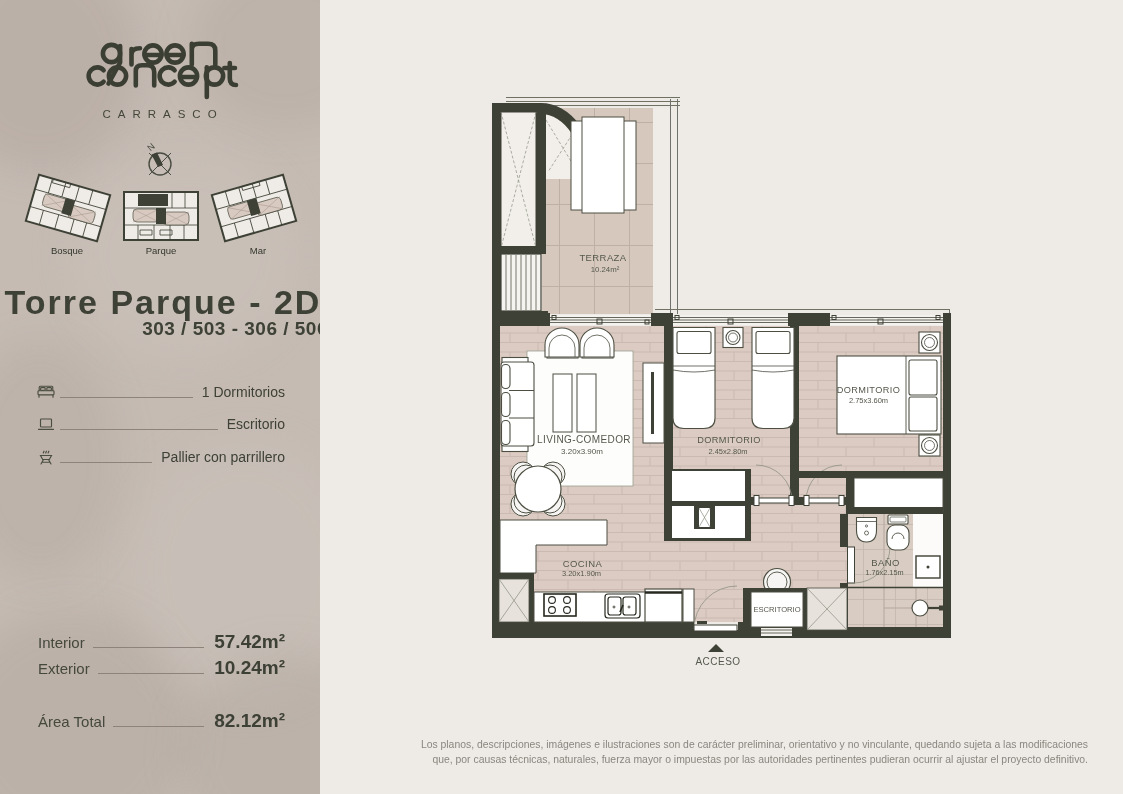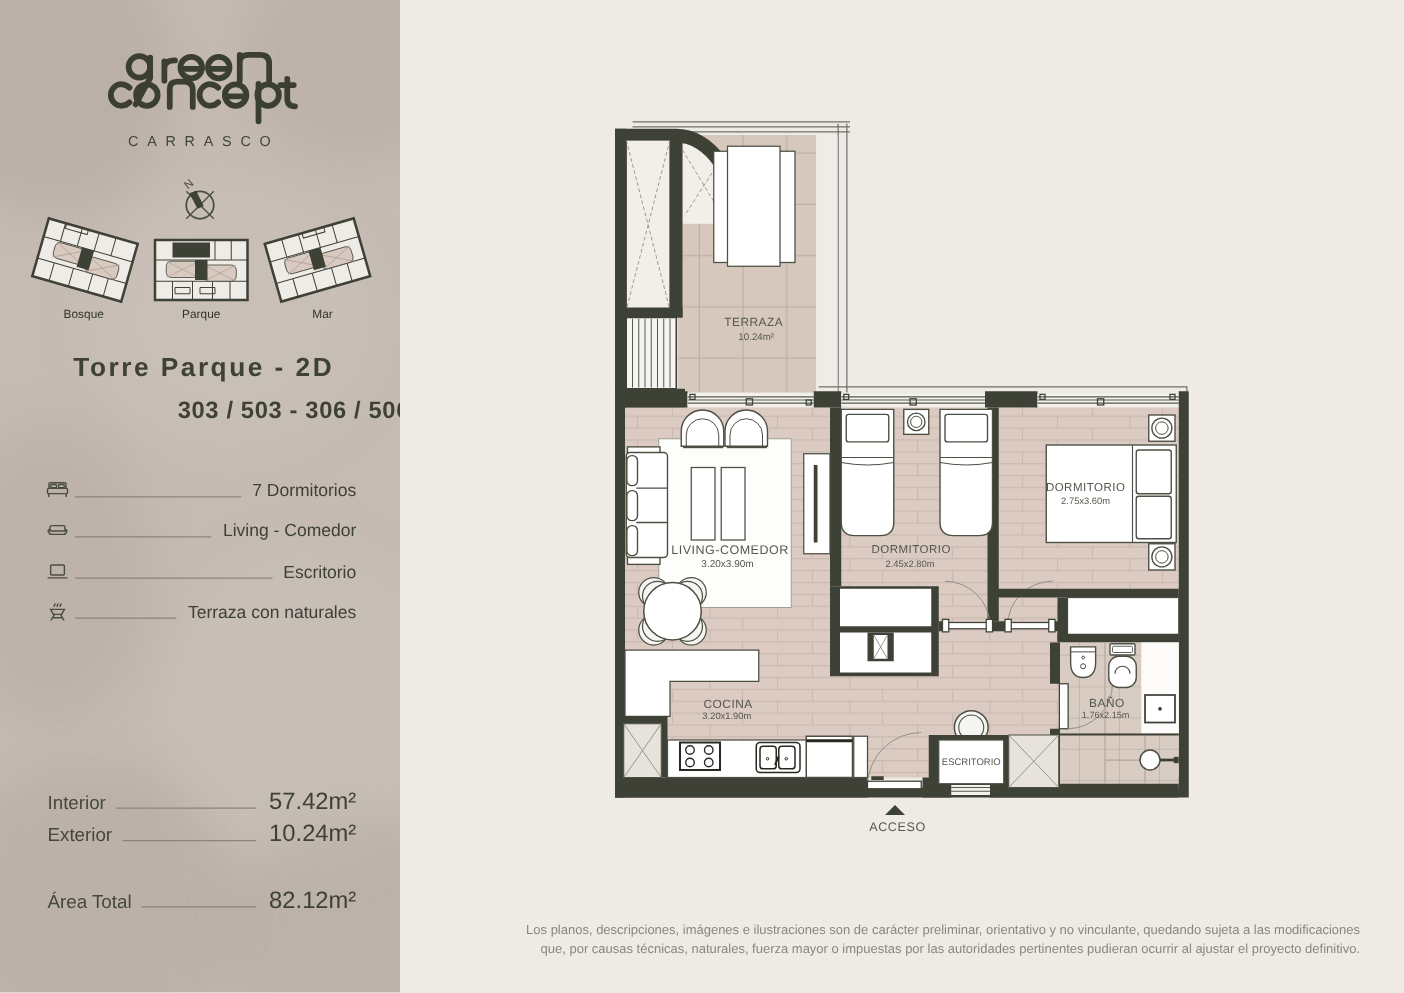--- a/index.html
+++ b/index.html
@@ -4,33 +4,33 @@
 <style>
   html,body{margin:0;padding:0;}
   body{width:1123px;height:794px;position:relative;overflow:hidden;
        background:#eeebe7;font-family:"Liberation Sans", sans-serif;}
   .sidebar{position:absolute;left:0;top:0;width:320px;height:794px;
        background:#c5bbb3;overflow:hidden;}
   .tex{position:absolute;border-radius:50%;filter:blur(18px);}
   .carrasco{position:absolute;left:0;top:108px;width:326px;text-align:center;
        color:#43463b;font-size:11.5px;letter-spacing:7px;}
   .title{position:absolute;left:3px;top:283px;width:320px;text-align:center;
-       color:#3e4136;font-size:21px;font-weight:700;letter-spacing:2px;}
+       color:#3e4136;font-size:34px;font-weight:700;letter-spacing:2px;}
   .subtitle{position:absolute;left:8px;top:318px;width:320px;text-align:right;
        color:#3e4136;font-size:19px;font-weight:700;letter-spacing:0.5px;}
   .amen{position:absolute;left:36px;top:376px;width:249px;}
   .arow{display:flex;align-items:center;height:32.3px;}
   .arow svg{flex:0 0 20px;}
   .aline{flex:1;height:11px;border-bottom:1px solid #8d837b;margin:0 9px 0 4px;}
   .atext{color:#3d4035;font-size:14px;white-space:nowrap;}
   .meas{position:absolute;left:38px;top:631px;width:247px;}
   .mrow{display:flex;align-items:baseline;height:25.5px;}
   .mlabel{color:#45483d;font-size:15px;white-space:nowrap;}
   .mline{flex:1;border-bottom:1px solid #8d837b;margin:0 10px 3px 8px;}
-  .mval{color:#3d4035;font-size:19px;white-space:nowrap;}
+  .mval{color:#3d4035;font-size:19px;white-space:nowrap;font-weight:bold;}
   .gap{height:28px;}
   .disclaimer{position:absolute;left:356px;top:737px;width:732px;text-align:right;
        color:#8a867f;font-size:10.4px;line-height:15px;}
   svg text{font-family:"Liberation Sans", sans-serif;}
 </style>
 </head>
 <body>
 
 <div class="sidebar">
   <div class="tex" style="left:-60px;top:-50px;width:200px;height:220px;background:rgba(145,130,120,0.18);"></div>
@@ -123,35 +123,25 @@
       <svg width="20" height="20" viewBox="0 0 20 20">
           <g fill="none" stroke="#4a4d42" stroke-width="1.15" stroke-linecap="round">
             <path d="M3.2 8.5 V5.2 Q3.2 4.2 4.2 4.2 H15.8 Q16.8 4.2 16.8 5.2 V8.5"></path>
             <rect x="4.6" y="5.6" width="4.6" height="2.6" rx="0.8"></rect>
             <rect x="10.8" y="5.6" width="4.6" height="2.6" rx="0.8"></rect>
             <rect x="2" y="8.7" width="16" height="4.2" rx="0.9"></rect>
             <path d="M3 13 v2.2 M17 13 v2.2"></path>
           </g>
         </svg>
       <div class="aline"></div>
-        <div class="atext">7 Dormitorios</div>
+        <div class="atext">1 Dormitorios</div>
     </div>
 
 
 
-    <div class="arow">
-      <svg width="20" height="20" viewBox="0 0 20 20">
-          <g fill="none" stroke="#4a4d42" stroke-width="1.15" stroke-linecap="round">
-            <path d="M4 9.5 V8 Q4 6.5 5.5 6.5 H14.5 Q16 6.5 16 8 V9.5"></path>
-            <path d="M4 9.5 Q2.5 9.5 2.5 11 Q2.5 12.5 4 12.7 V13.5 H16 V12.7 Q17.5 12.5 17.5 11 Q17.5 9.5 16 9.5 V10.8 H4 Z"></path>
-          </g>
-        </svg>
-      <div class="aline"></div>
-        <div class="atext">Living - Comedor</div>
-    </div>
 
     <div class="arow">
       <svg width="20" height="20" viewBox="0 0 20 20">
           <g fill="none" stroke="#4a4d42" stroke-width="1.15" stroke-linecap="round">
             <rect x="4.5" y="5" width="11" height="8" rx="0.8"></rect>
             <path d="M2.5 15.3 H17.5"></path>
           </g>
         </svg>
       <div class="aline"></div>
         <div class="atext">Escritorio</div>
@@ -159,21 +149,21 @@
 
     <div class="arow">
       <svg width="20" height="20" viewBox="0 0 20 20">
           <g fill="none" stroke="#4a4d42" stroke-width="1.15" stroke-linecap="round">
             <path d="M4.5 8.5 H15.5 L13.3 12.5 H6.7 Z"></path>
             <path d="M7.5 12.5 L5 17 M12.5 12.5 L15 17 M6.2 15.2 L13.8 15.2"></path>
             <path d="M7.3 6 L8 4.2 M9.7 6 L10.4 4.2 M12.1 6 L12.8 4.2"></path>
           </g>
         </svg>
       <div class="aline"></div>
-        <div class="atext">Terraza con naturales</div>
+        <div class="atext">Pallier con parrillero</div>
     </div>
   </div>
 
   <div class="meas">
     <div class="mrow">
         <span class="mlabel">Interior</span>
         <span class="mline"></span>
         <span class="mval">57.42m²</span>
       </div>
     <div class="mrow">

